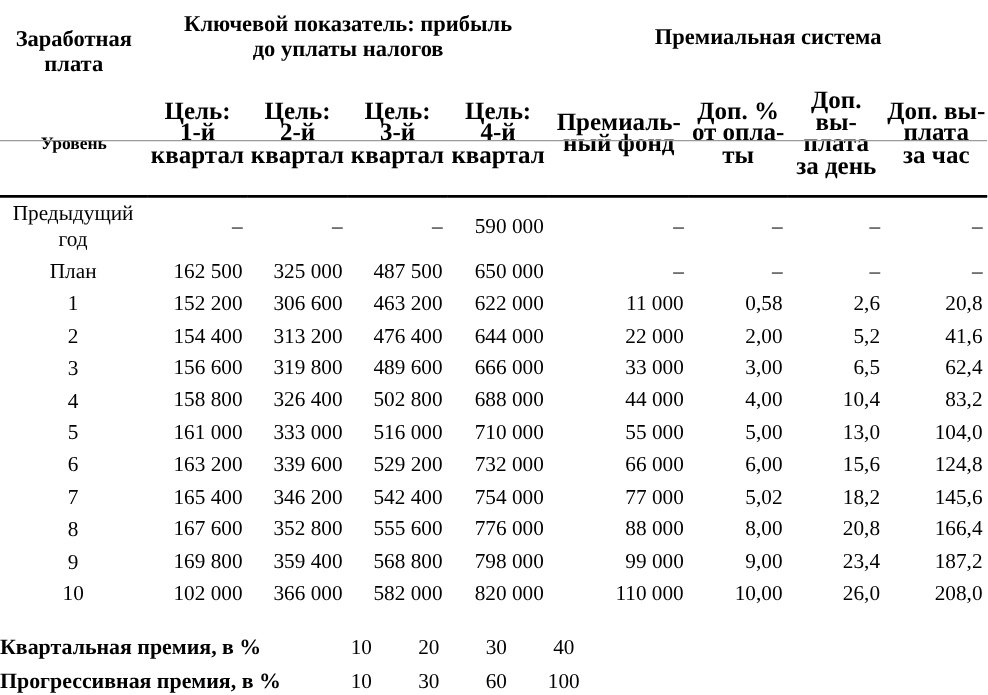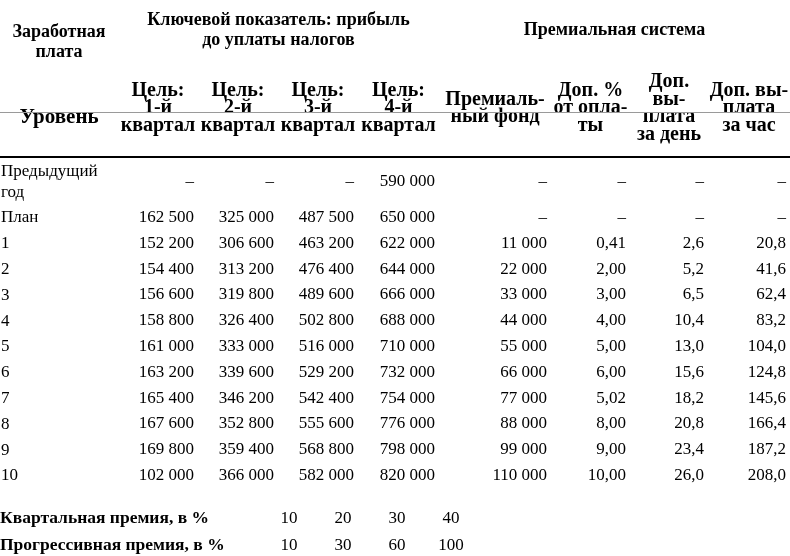--- a/index.html
+++ b/index.html
@@ -28,41 +28,41 @@
   .row-b th { height: 64px; font-size: 20px; line-height: 17.5px; }
   th.corner { vertical-align: top; }
   .corner-wrap {
     height: 104px;
     display: flex;
     flex-direction: column;
     justify-content: space-between;
     padding: 1px 0 11px 0;
   }
   .corner-top  { font-size: 18px; line-height: 20px; white-space: pre-line; }
-  .corner-bottom { font-size: 21px; line-height: 18px; }
+  .corner-bottom { font-size: 14px; line-height: 18px; }
   th.corner, .row-b th { border-bottom: 2.5px solid #000; }
   .thin-rule {
     position: absolute;
     left: 0; top: 111.5px;
     width: 790px; height: 1px;
     background: #9a9a9a;
   }
   tbody td {
     font-size: 17px;
     vertical-align: middle;
     padding: 0;
   }
   tbody td.num-cell {
     text-align: right;
     padding-right: 4px;
     line-height: 25.8px;
     white-space: nowrap;
   }
   tbody td.row-label {
-    text-align: left;
+    text-align: center;
     padding: 2px 2px 2px 1px;
     line-height: 21px;
     font-family: Liberation Serif, serif;
   }
   .bonus-section { margin-top: 16px; }
   .bonus-row { display: flex; align-items: flex-start; line-height: 27px; font-family: Liberation Serif, serif; }
   .bonus-label {
     width: 262px;
     font-weight: bold;
     font-size: 17.5px;
@@ -153,21 +153,21 @@
           <td class="num-cell">–</td>
           <td class="num-cell">–</td>
         </tr>
         <tr>
           <td class="row-label">1</td>
           <td class="num-cell">152 200</td>
           <td class="num-cell">306 600</td>
           <td class="num-cell">463 200</td>
           <td class="num-cell">622 000</td>
           <td class="num-cell">11 000</td>
-          <td class="num-cell">0,41</td>
+          <td class="num-cell">0,58</td>
           <td class="num-cell">2,6</td>
           <td class="num-cell">20,8</td>
         </tr>
         <tr>
           <td class="row-label">2</td>
           <td class="num-cell">154 400</td>
           <td class="num-cell">313 200</td>
           <td class="num-cell">476 400</td>
           <td class="num-cell">644 000</td>
           <td class="num-cell">22 000</td>

